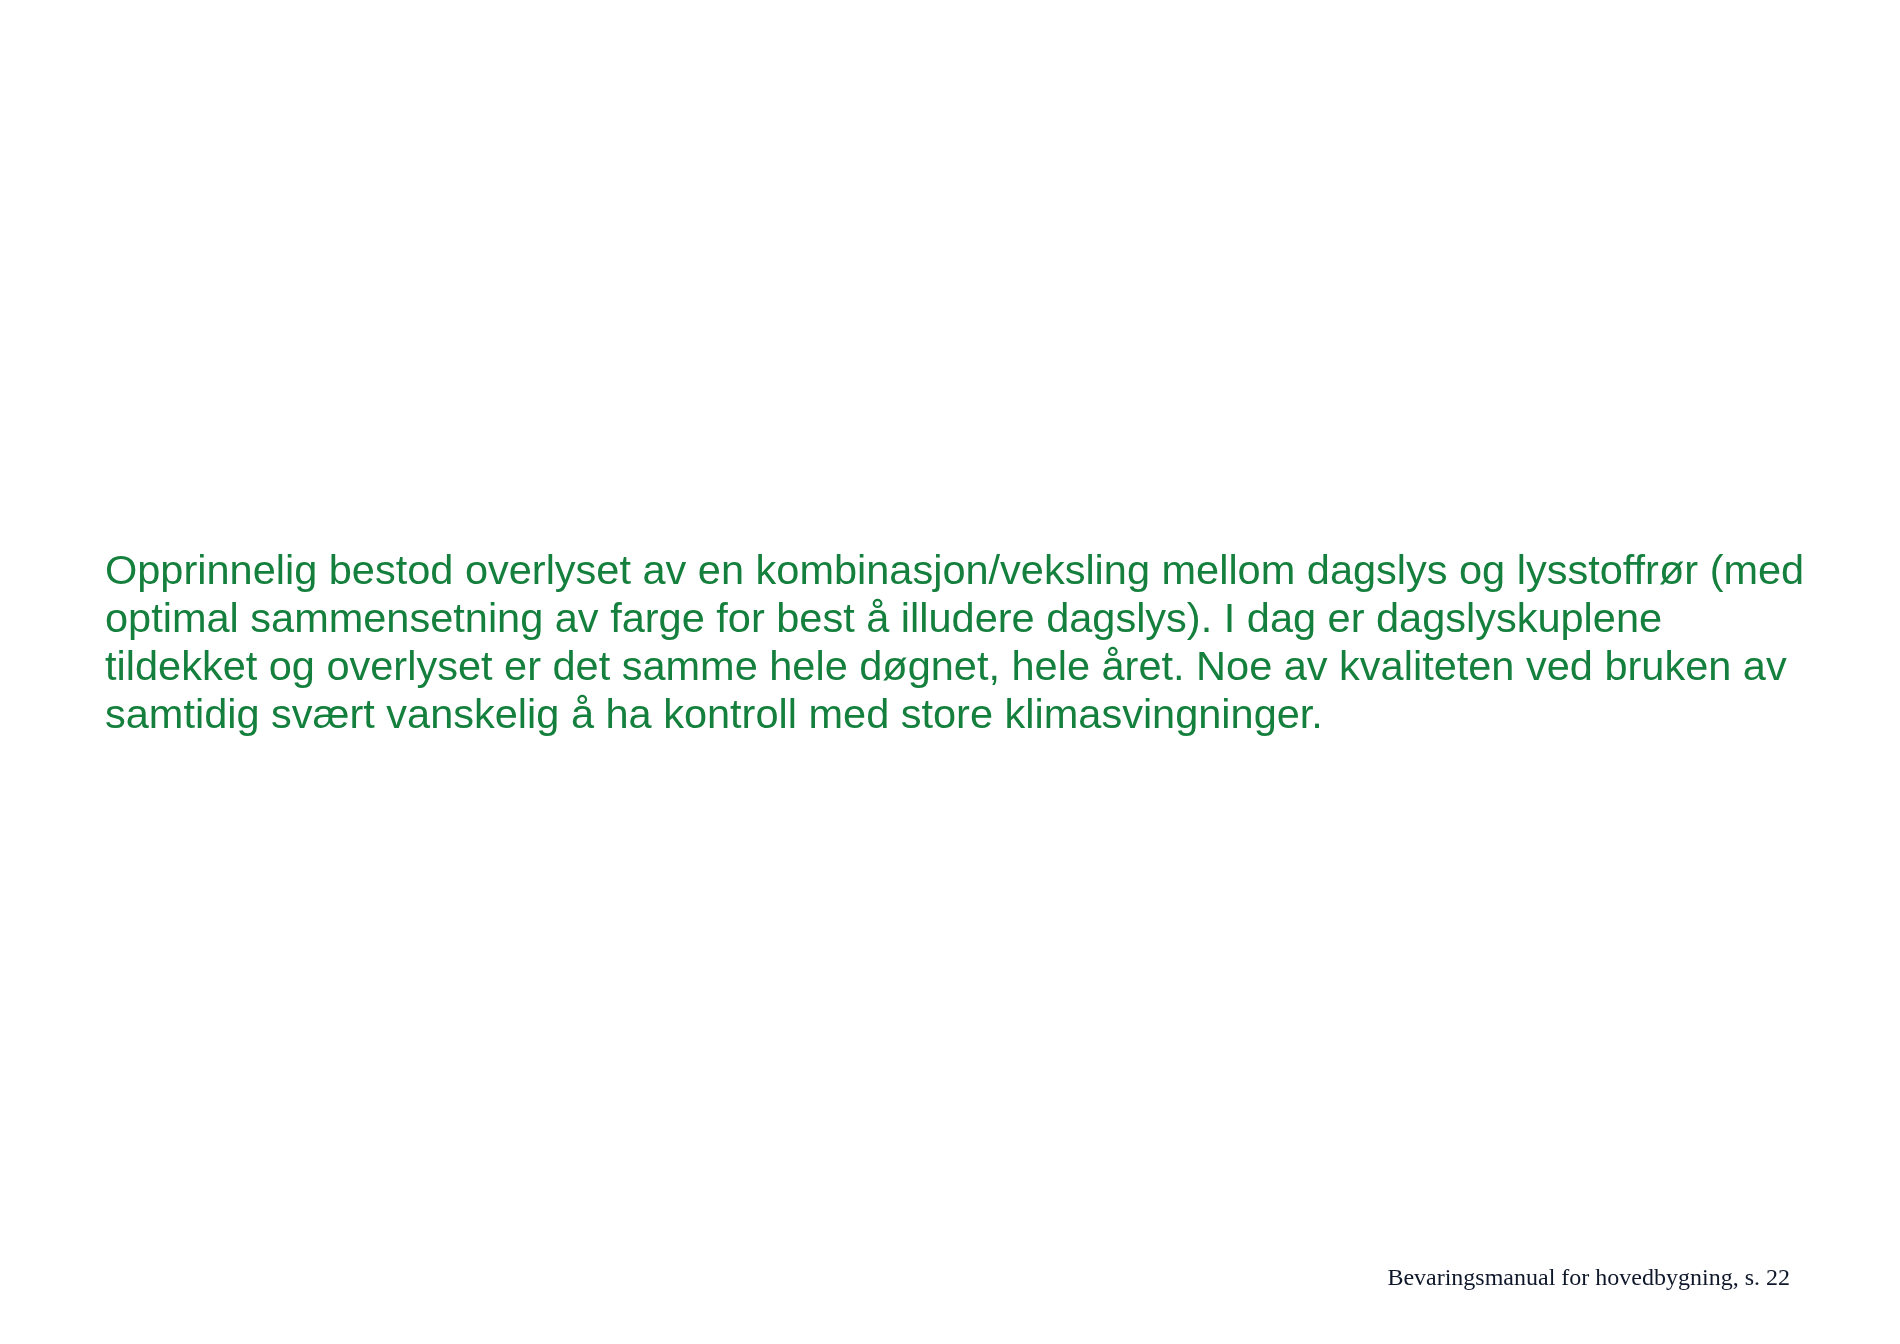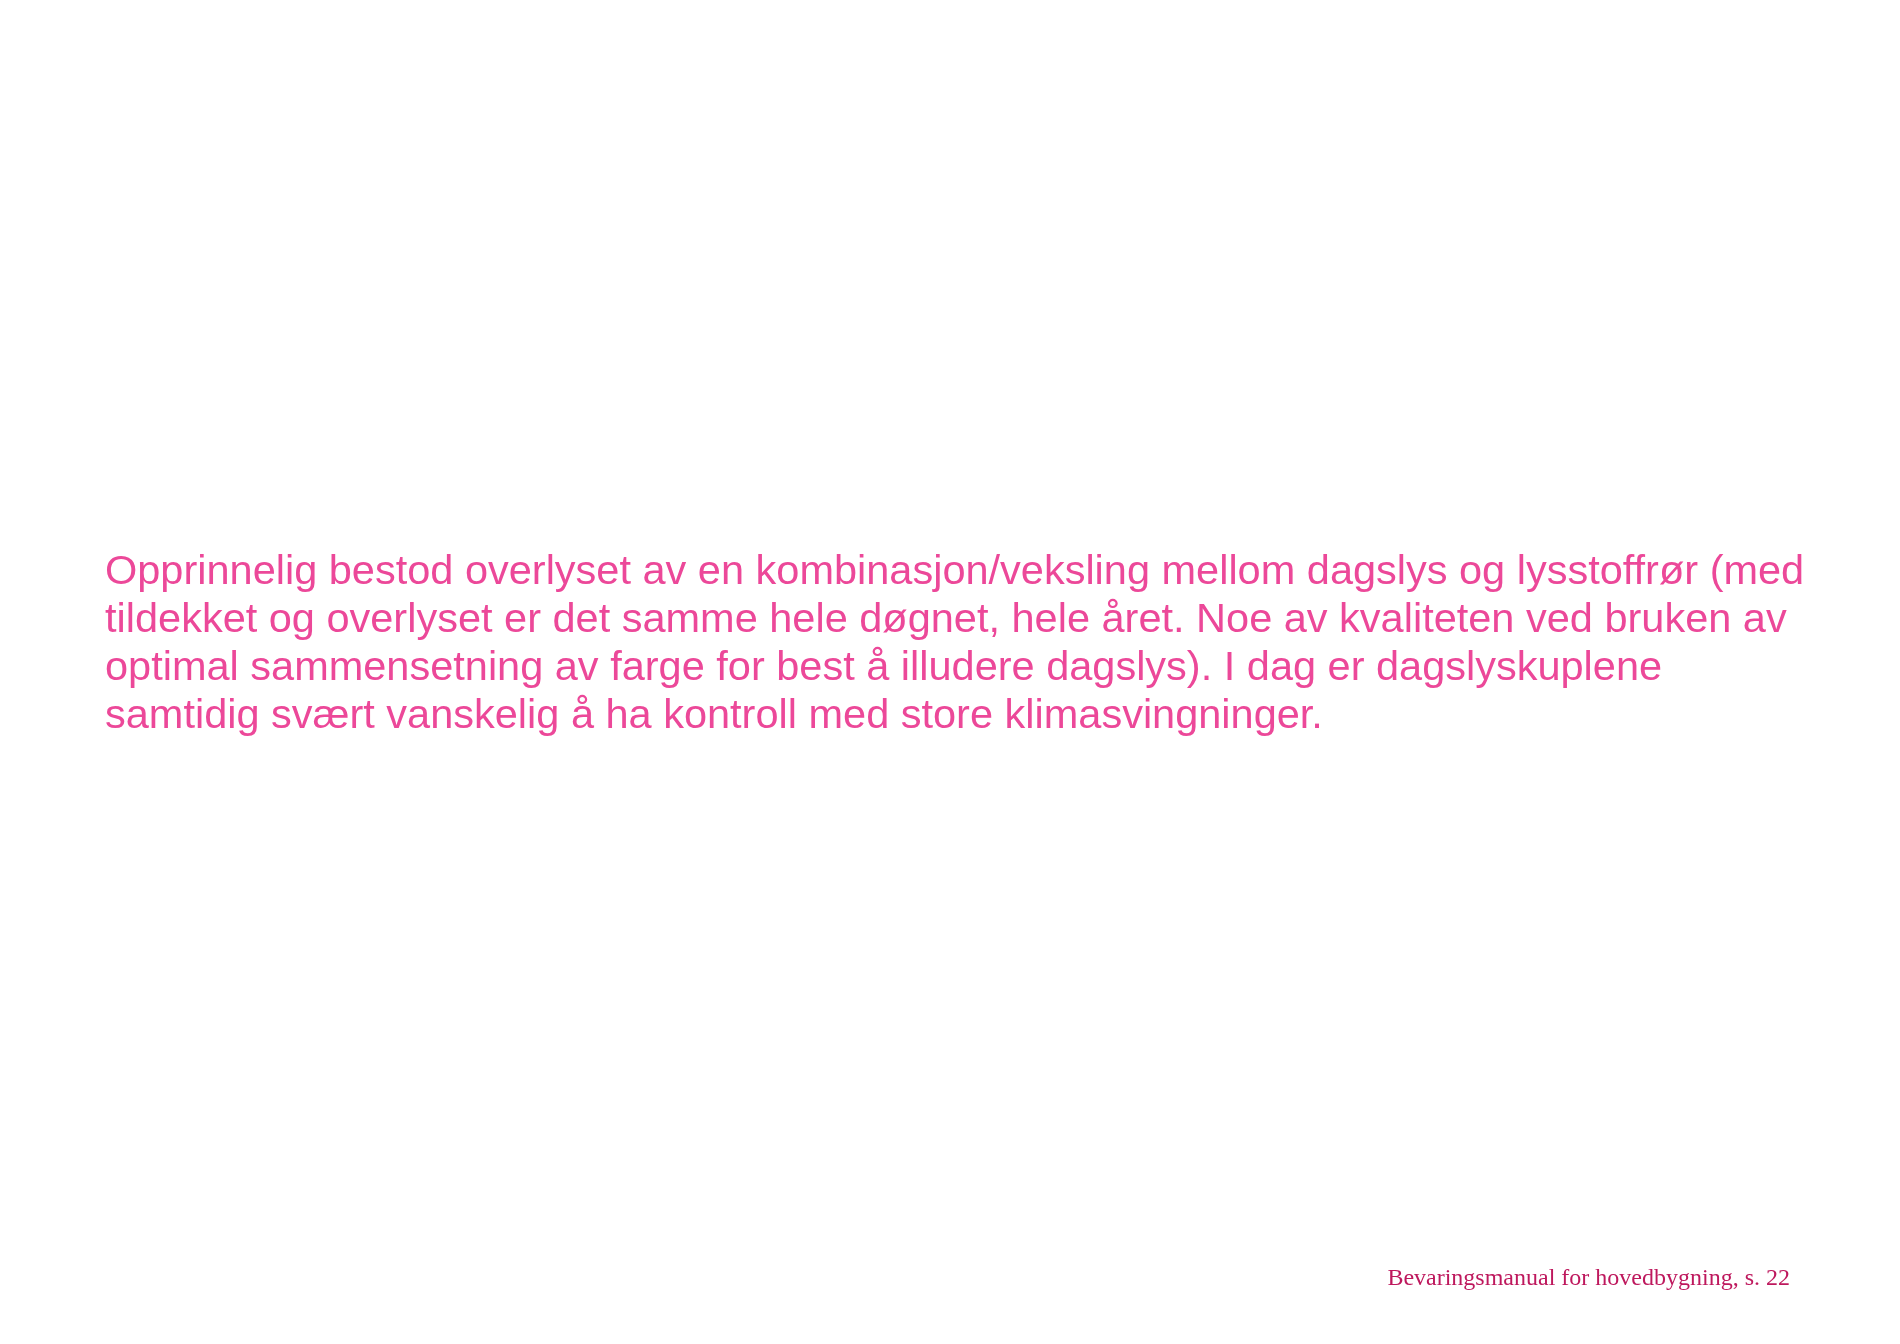--- a/index.html
+++ b/index.html
@@ -17,47 +17,47 @@
   .document-page {
     position: absolute;
     inset: 0;
     background: #ffffff;
   }
   .body-paragraph {
     position: absolute;
     left: 105px;
     top: 546px;
     width: 1720px;
-    color: #ec4899;
+    color: #15803d;
     font-family: "Liberation Sans", sans-serif;
     font-size: 41.5px;
     line-height: 48px;
     letter-spacing: 0px;
   }
   .paragraph-line {
     white-space: nowrap;
   }
   .footer-citation {
     position: absolute;
     right: 110px;
     top: 1263px;
-    color: #be185d;
+    color: #0f172a;
     font-family: "Liberation Serif", serif;
     font-size: 24px;
     line-height: 28px;
     white-space: nowrap;
   }
 </style>
 </head>
 <body>
 
 <div class="document-page">
 
   <div class="body-paragraph">
     <div class="paragraph-line">Opprinnelig bestod overlyset av en kombinasjon/veksling mellom dagslys og lysstoffrør (med</div>
+    <div class="paragraph-line">optimal sammensetning av farge for best å illudere dagslys). I dag er dagslyskuplene</div>
     <div class="paragraph-line">tildekket og overlyset er det samme hele døgnet, hele året. Noe av kvaliteten ved bruken av</div>
-    <div class="paragraph-line">optimal sammensetning av farge for best å illudere dagslys). I dag er dagslyskuplene</div>
     <div class="paragraph-line">samtidig svært vanskelig å ha kontroll med store klimasvingninger.</div>
   </div>
 
   <div class="footer-citation">Bevaringsmanual for hovedbygning, s. 22</div>
 
 </div>
 
 </body></html>

